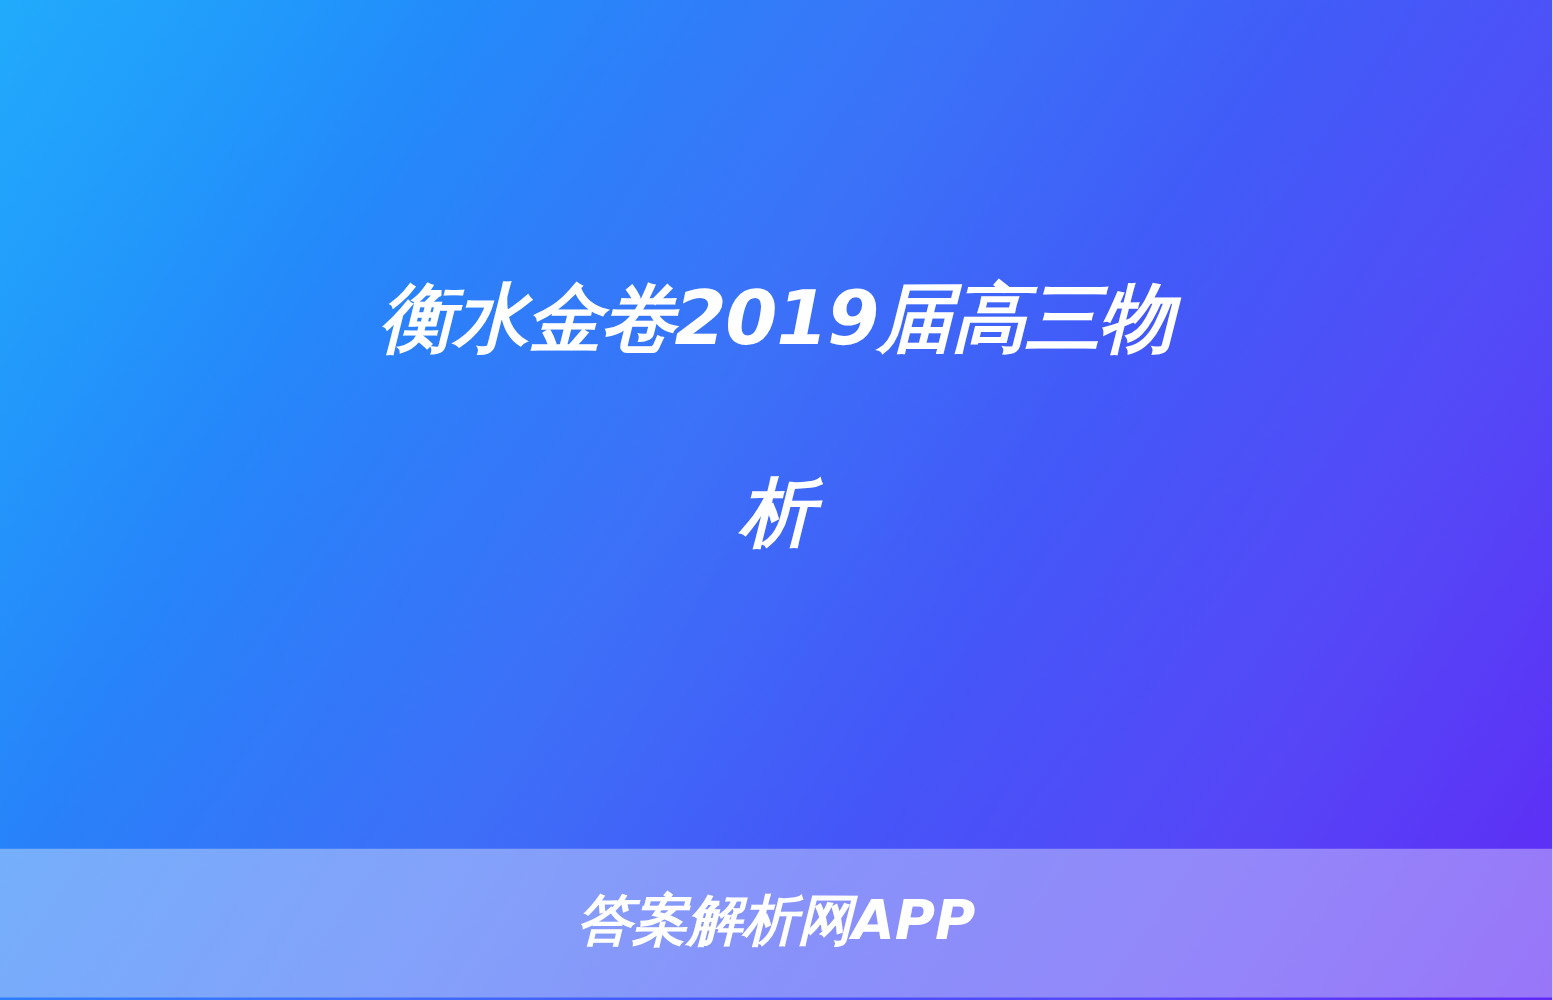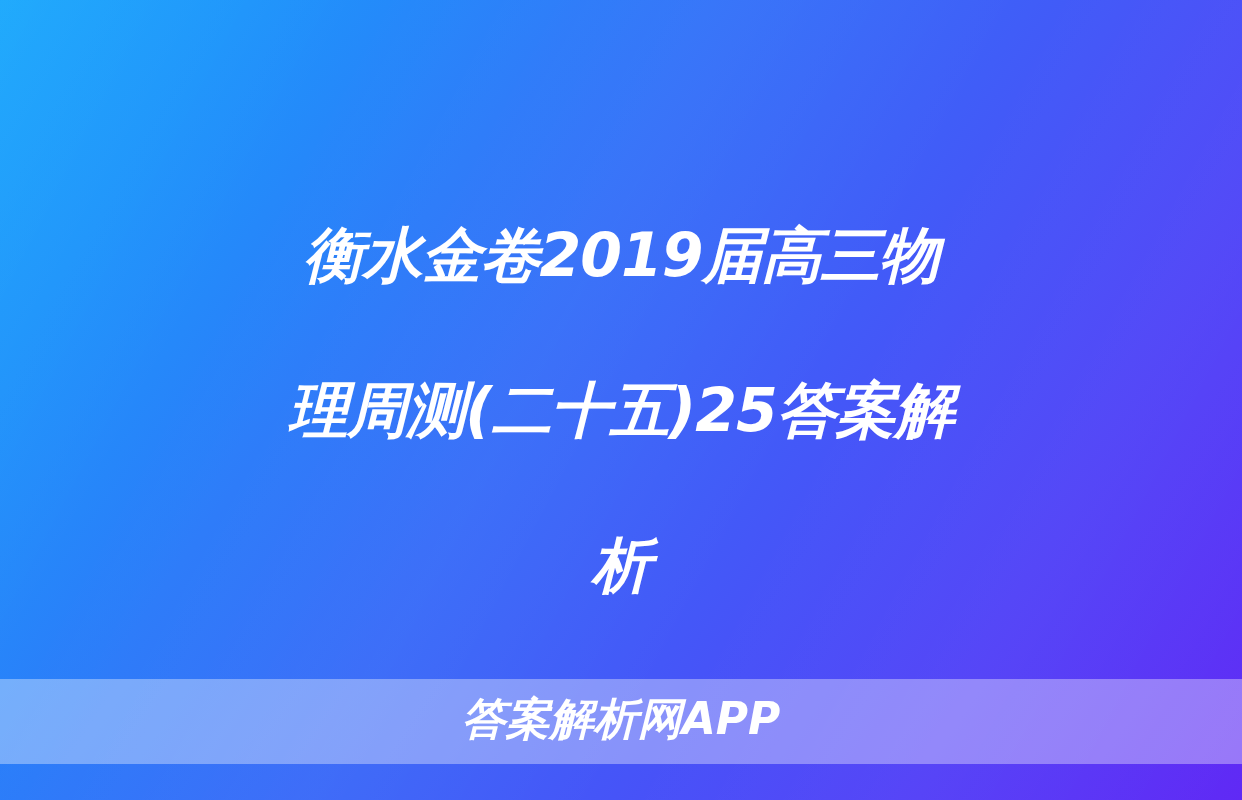--- a/index.html
+++ b/index.html
@@ -62,21 +62,21 @@
     letter-spacing: -1px;
     white-space: nowrap;
     font-family: "DejaVu Sans", "Liberation Sans", sans-serif;
   }
 
   .footer-band {
     position: absolute;
     left: 0;
     right: 0;
     top: 679px;
-    height: 85px;
+    height: 119px;
     background: rgba(255, 255, 255, 0.36);
     display: flex;
     align-items: center;
     justify-content: center;
   }
 
   .footer-text {
     color: #FFFFFF;
     font-size: 44px;
     font-weight: 700;
@@ -89,21 +89,20 @@
 </style>
 </head>
 <body>
 
 <div class="poster">
 
   <div class="sheen"></div>
 
   <div class="title-block">
     <span class="title-line">衡水金卷2019届高三物</span>
-    <span class="title-line">理周测(二十五)25答案解</span>
     <span class="title-line">析</span>
   </div>
 
   <div class="footer-band">
     <span class="footer-text">答案解析网APP</span>
   </div>
 
 </div>
 
 </body></html>

